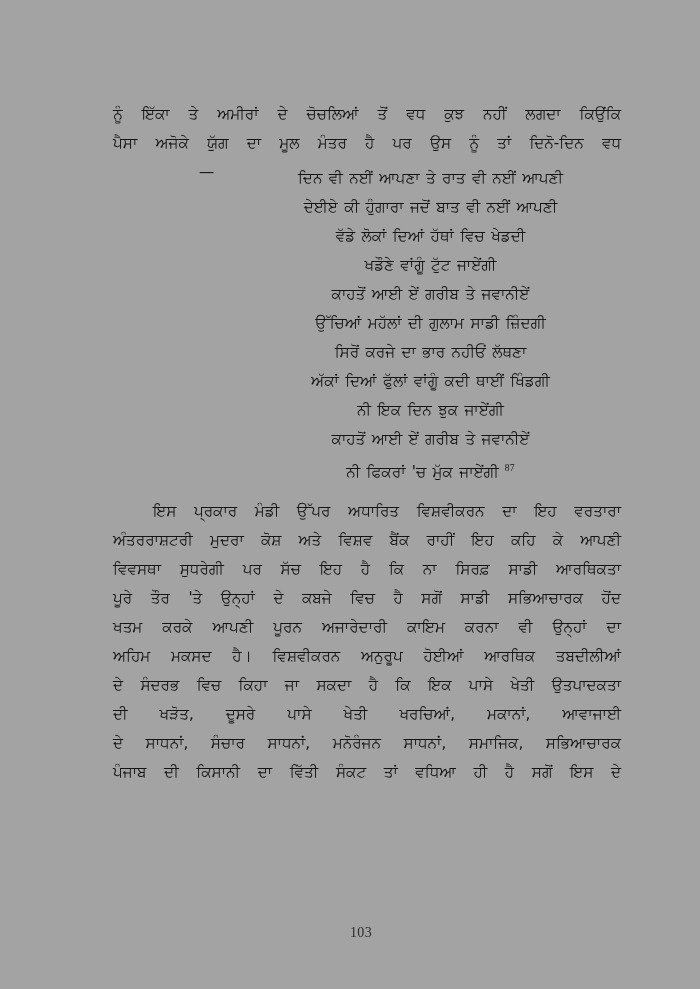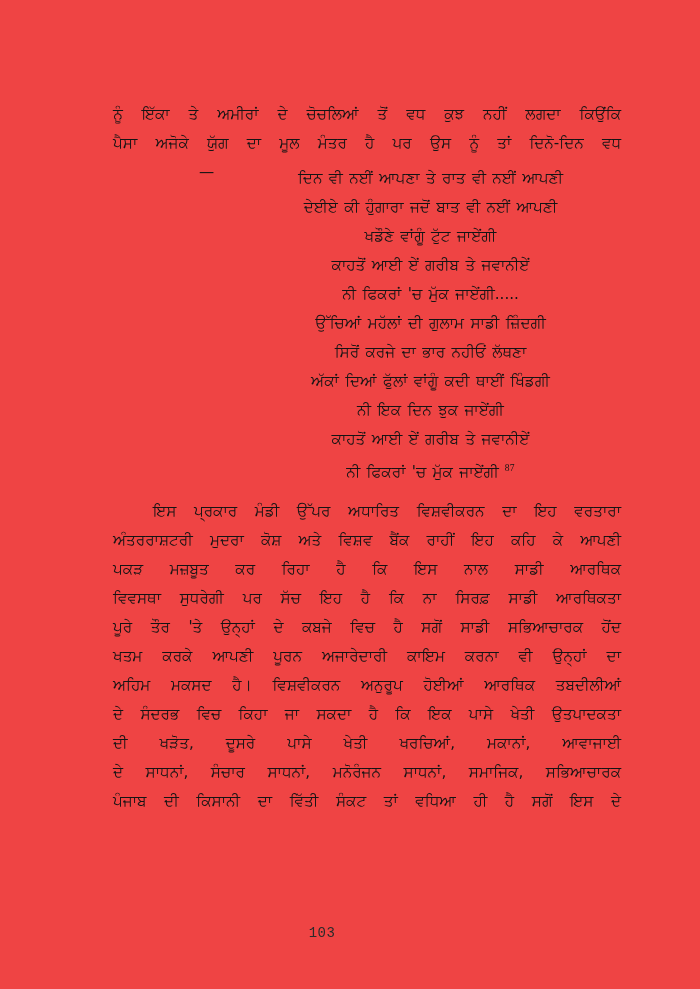--- a/index.html
+++ b/index.html
@@ -15,21 +15,21 @@
     color: #1a1a1a;
     overflow: hidden;
   }
 
   .page {
     position: absolute;
     left: 0;
     top: 0;
     width: 700px;
     height: 989px;
-    background: #ef4444;
+    background: #a3a3a3;
   }
 
   .content {
     position: absolute;
     left: 113px;
     top: 100px;
     width: 508px;
   }
 
   
@@ -91,59 +91,59 @@
 
   .gap-after-poem { height: 10px; }
 
   
   .folio {
     position: absolute;
     left: 0;
     top: 925px;
     width: 644px;
     text-align: center;
-    font-family: Liberation Mono, monospace;
+    font-family: Liberation Serif, serif;
     font-size: 14px;
     color: #2b2b2b;
     letter-spacing: 0.4px;
+    padding-left: 39px;
   }
 </style>
 </head>
 <body>
 
 <div class="page">
 
   <div class="content">
 
     <div class="para">
       <span class="ln">ਨੂੰ ਇੱਕਾ ਤੇ ਅਮੀਰਾਂ ਦੇ ਚੋਚਲਿਆਂ ਤੋਂ ਵਧ ਕੁਝ ਨਹੀਂ ਲਗਦਾ ਕਿਉਂਕਿ</span>
       <span class="ln">ਪੈਸਾ ਅਜੋਕੇ ਯੁੱਗ ਦਾ ਮੂਲ ਮੰਤਰ ਹੈ ਪਰ ਉਸ ਨੂੰ ਤਾਂ ਦਿਨੋ-ਦਿਨ ਵਧ</span>
     </div>
 
     <div class="poem">
       <span class="poem-dash">—</span>
       <span class="poem-row">ਦਿਨ ਵੀ ਨਈਂ ਆਪਣਾ ਤੇ ਰਾਤ ਵੀ ਨਈਂ ਆਪਣੀ</span>
       <span class="poem-row">ਦੇਈਏ ਕੀ ਹੁੰਗਾਰਾ ਜਦੋਂ ਬਾਤ ਵੀ ਨਈਂ ਆਪਣੀ</span>
+      <span class="poem-row">ਵੱਡੇ ਲੋਕਾਂ ਦਿਆਂ ਹੱਥਾਂ ਵਿਚ ਖੇਡਦੀ</span>
       <span class="poem-row">ਖਡੌਣੇ ਵਾਂਗੂੰ ਟੁੱਟ ਜਾਏਂਗੀ</span>
       <span class="poem-row">ਕਾਹਤੋਂ ਆਈ ਏਂ ਗਰੀਬ ਤੇ ਜਵਾਨੀਏਂ</span>
-      <span class="poem-row">ਨੀ ਫਿਕਰਾਂ 'ਚ ਮੁੱਕ ਜਾਏਂਗੀ.....</span>
       <span class="poem-row">ਉੱਚਿਆਂ ਮਹੱਲਾਂ ਦੀ ਗੁਲਾਮ ਸਾਡੀ ਜ਼ਿੰਦਗੀ</span>
       <span class="poem-row">ਸਿਰੋਂ ਕਰਜੇ ਦਾ ਭਾਰ ਨਹੀਓਂ ਲੱਥਣਾ</span>
       <span class="poem-row">ਅੱਕਾਂ ਦਿਆਂ ਫੁੱਲਾਂ ਵਾਂਗੂੰ ਕਦੀ ਥਾਈਂ ਖਿੰਡਗੀ</span>
       <span class="poem-row">ਨੀ ਇਕ ਦਿਨ ਝੁਕ ਜਾਏਂਗੀ</span>
       <span class="poem-row">ਕਾਹਤੋਂ ਆਈ ਏਂ ਗਰੀਬ ਤੇ ਜਵਾਨੀਏਂ</span>
       <span class="poem-row"><span>ਨੀ ਫਿਕਰਾਂ 'ਚ ਮੁੱਕ ਜਾਏਂਗੀ</span><span class="fn-ref">87</span></span>
     </div>
 
     <div class="gap-after-poem"></div>
 
     <div class="para">
       <span class="ln indent">ਇਸ ਪ੍ਰਕਾਰ ਮੰਡੀ ਉੱਪਰ ਅਧਾਰਿਤ ਵਿਸ਼ਵੀਕਰਨ ਦਾ ਇਹ ਵਰਤਾਰਾ</span>
       <span class="ln">ਅੰਤਰਰਾਸ਼ਟਰੀ ਮੁਦਰਾ ਕੋਸ਼ ਅਤੇ ਵਿਸ਼ਵ ਬੈਂਕ ਰਾਹੀਂ ਇਹ ਕਹਿ ਕੇ ਆਪਣੀ</span>
-      <span class="ln">ਪਕੜ ਮਜ਼ਬੂਤ ਕਰ ਰਿਹਾ ਹੈ ਕਿ ਇਸ ਨਾਲ ਸਾਡੀ ਆਰਥਿਕ</span>
       <span class="ln">ਵਿਵਸਥਾ ਸੁਧਰੇਗੀ ਪਰ ਸੱਚ ਇਹ ਹੈ ਕਿ ਨਾ ਸਿਰਫ਼ ਸਾਡੀ ਆਰਥਿਕਤਾ</span>
       <span class="ln">ਪੂਰੇ ਤੌਰ 'ਤੇ ਉਨ੍ਹਾਂ ਦੇ ਕਬਜੇ ਵਿਚ ਹੈ ਸਗੋਂ ਸਾਡੀ ਸਭਿਆਚਾਰਕ ਹੋਂਦ</span>
       <span class="ln">ਖਤਮ ਕਰਕੇ ਆਪਣੀ ਪੂਰਨ ਅਜਾਰੇਦਾਰੀ ਕਾਇਮ ਕਰਨਾ ਵੀ ਉਨ੍ਹਾਂ ਦਾ</span>
       <span class="ln">ਅਹਿਮ ਮਕਸਦ ਹੈ। ਵਿਸ਼ਵੀਕਰਨ ਅਨੁਰੂਪ ਹੋਈਆਂ ਆਰਥਿਕ ਤਬਦੀਲੀਆਂ</span>
       <span class="ln">ਦੇ ਸੰਦਰਭ ਵਿਚ ਕਿਹਾ ਜਾ ਸਕਦਾ ਹੈ ਕਿ ਇਕ ਪਾਸੇ ਖੇਤੀ ਉਤਪਾਦਕਤਾ</span>
       <span class="ln">ਦੀ ਖੜੋਤ, ਦੂਸਰੇ ਪਾਸੇ ਖੇਤੀ ਖਰਚਿਆਂ, ਮਕਾਨਾਂ, ਆਵਾਜਾਈ</span>
       <span class="ln">ਦੇ ਸਾਧਨਾਂ, ਸੰਚਾਰ ਸਾਧਨਾਂ, ਮਨੋਰੰਜਨ ਸਾਧਨਾਂ, ਸਮਾਜਿਕ, ਸਭਿਆਚਾਰਕ</span>
       <span class="ln">ਪੰਜਾਬ ਦੀ ਕਿਸਾਨੀ ਦਾ  ਵਿੱਤੀ ਸੰਕਟ ਤਾਂ ਵਧਿਆ ਹੀ ਹੈ ਸਗੋਂ ਇਸ ਦੇ</span>
     </div>
 

